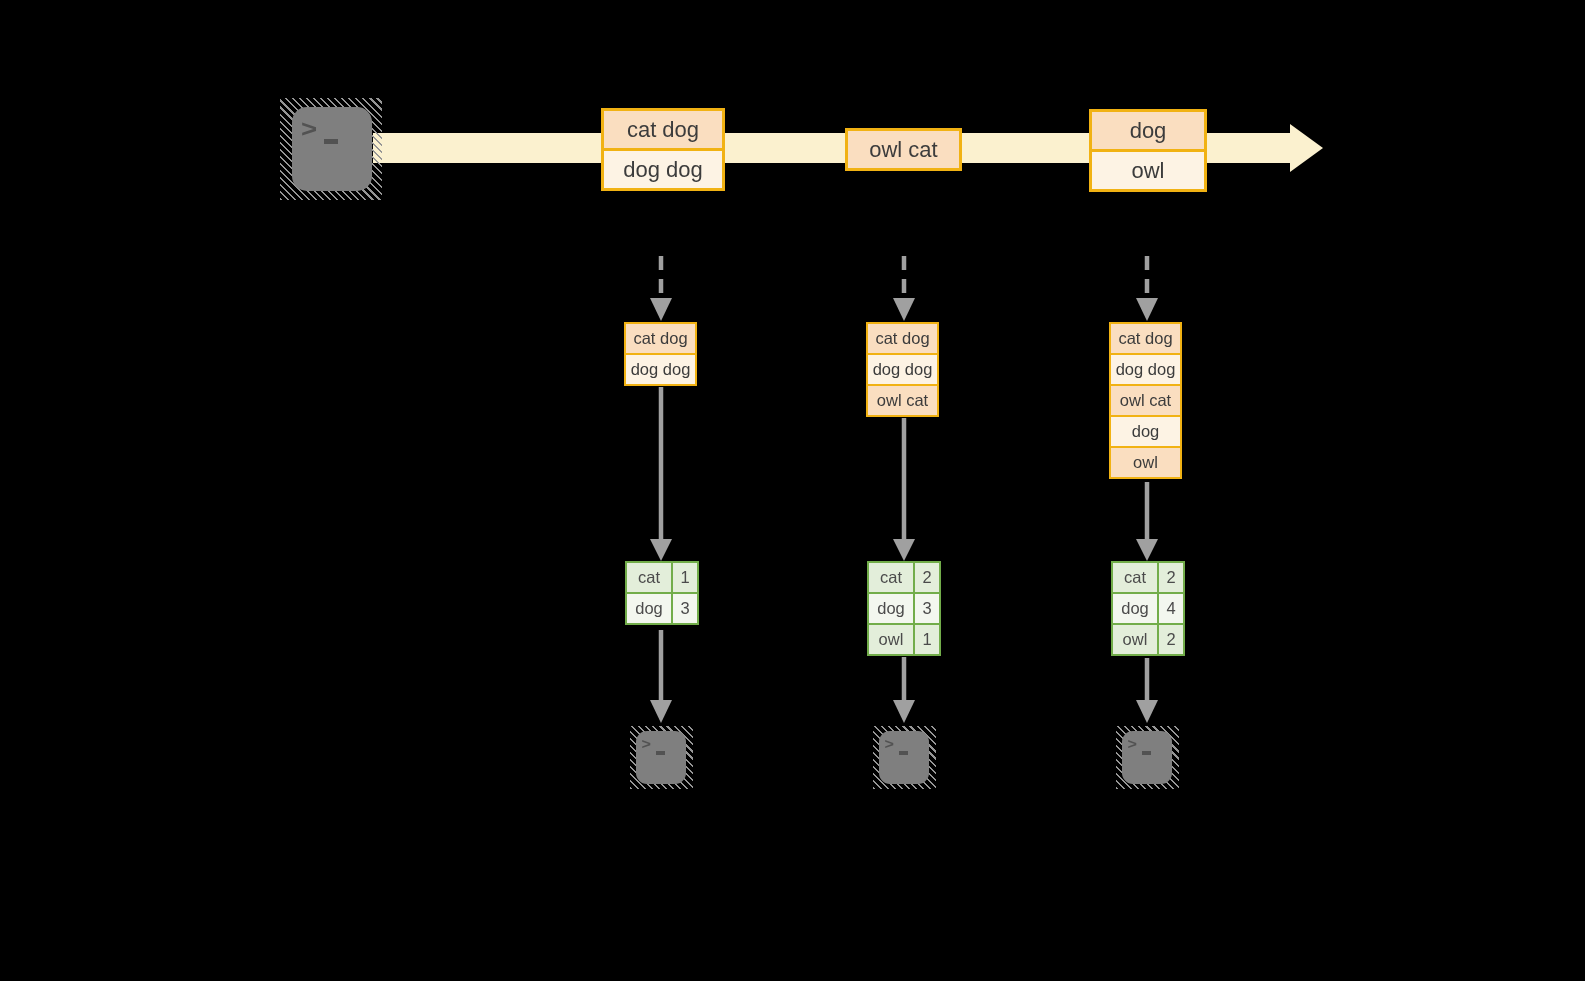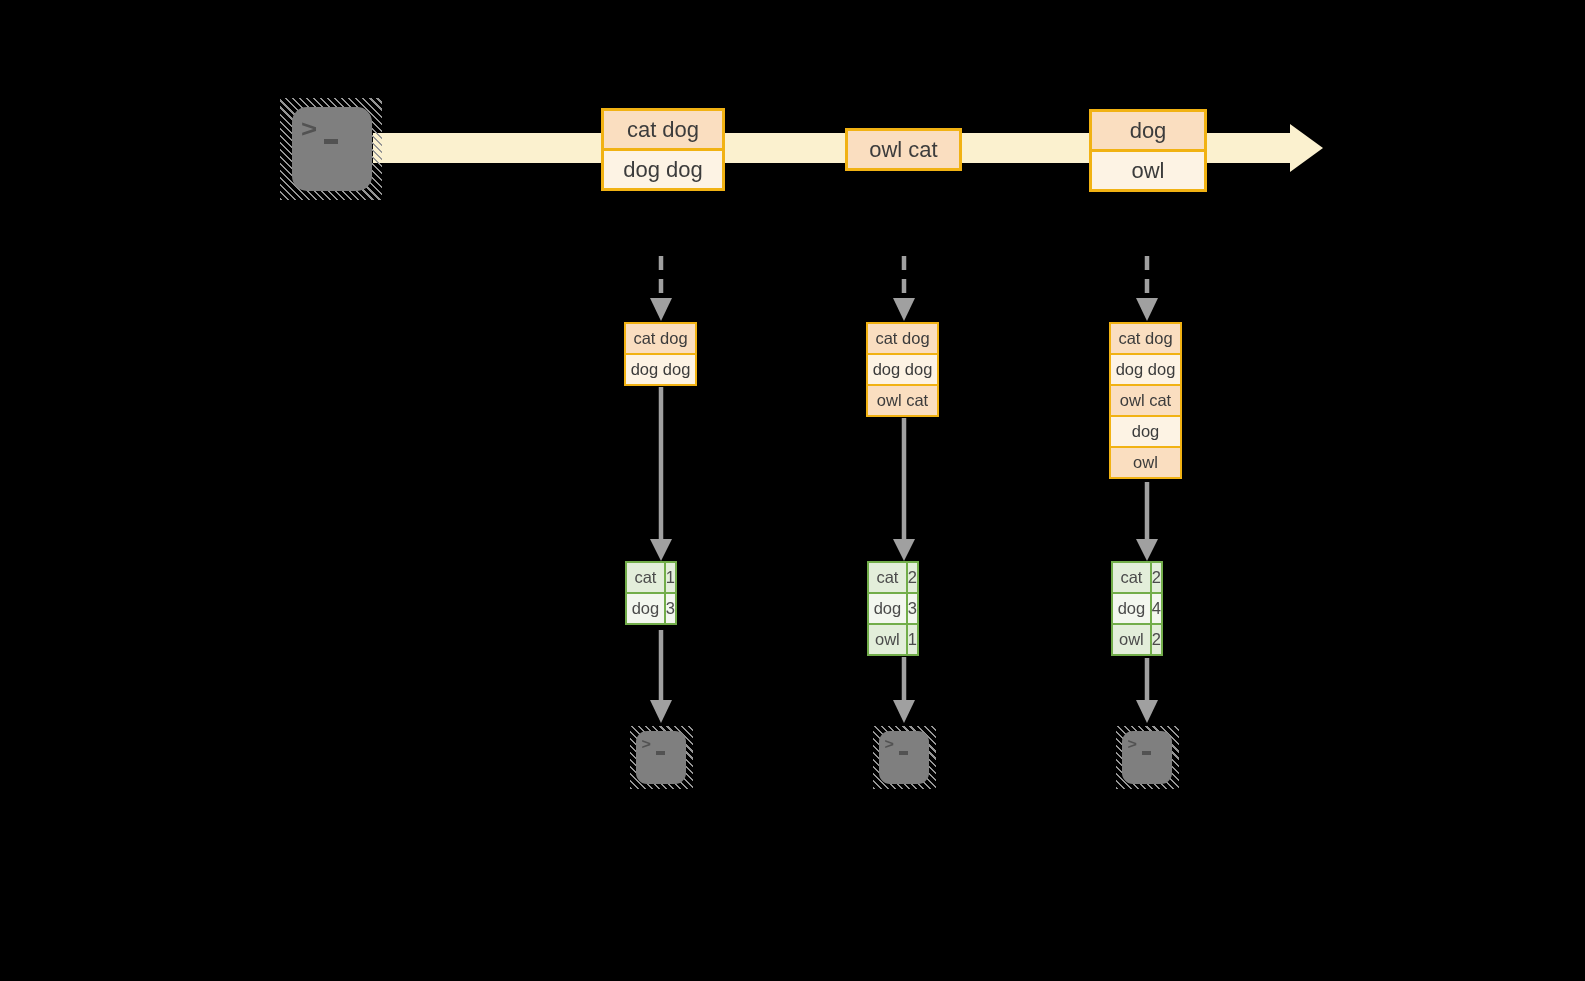--- a/index.html
+++ b/index.html
@@ -24,21 +24,21 @@
   .erow + .erow{border-top:3px solid #F1B213;}
   .fill-dark{background:#FADEC0;}
   .fill-light{background:#FDF3E4;}
 
   
   .stack{position:absolute;width:73px;border:2.5px solid #F1B213;box-sizing:border-box;}
   .srow{height:29px;line-height:29px;text-align:center;font-size:16.5px;color:#3C3C3C;}
   .srow + .srow{border-top:2px solid #F1B213;}
 
   
-  .ctable{position:absolute;width:52px;border:2.5px solid #72AD4A;box-sizing:border-box;}
+  .ctable{position:absolute;width:74px;border:2.5px solid #72AD4A;box-sizing:border-box;}
   .crow{display:flex;height:29px;}
   .crow + .crow{border-top:2px solid #72AD4A;}
   .cword{width:44px;line-height:29px;text-align:center;font-size:16.5px;color:#4B4B4B;}
   .cnum{flex:1;line-height:29px;text-align:center;font-size:16.5px;color:#4B4B4B;border-left:2px solid #72AD4A;}
   .g-dark{background:#E3EEDA;}
   .g-light{background:#F3F7EF;}
 
   
   .qband{position:absolute;left:693px;top:462px;width:415px;height:45px;background:#FFFFFF;
          color:#111;font-size:31px;line-height:45px;text-align:center;}

